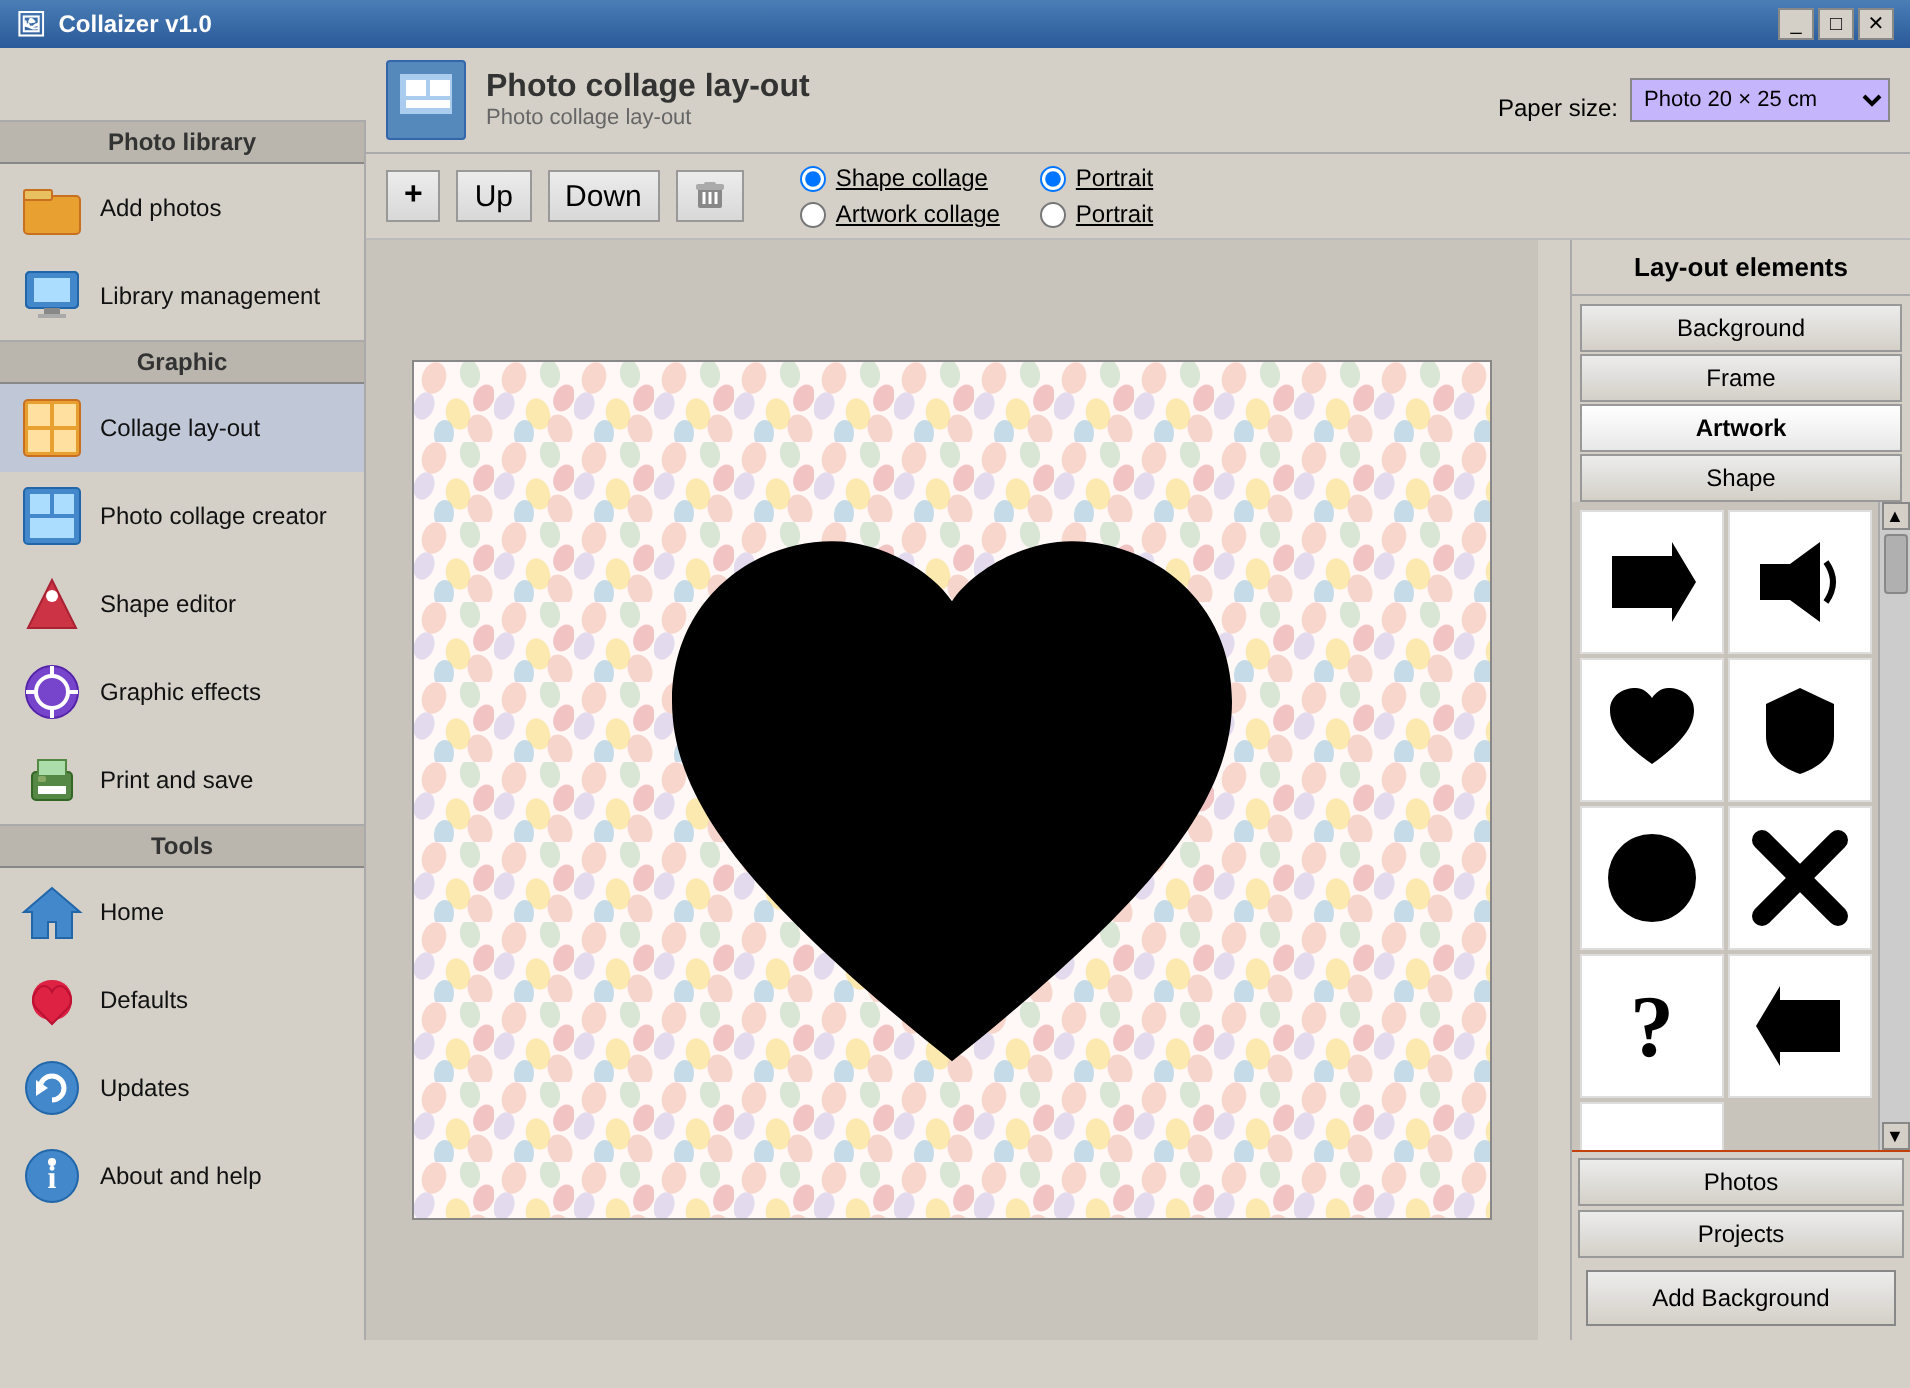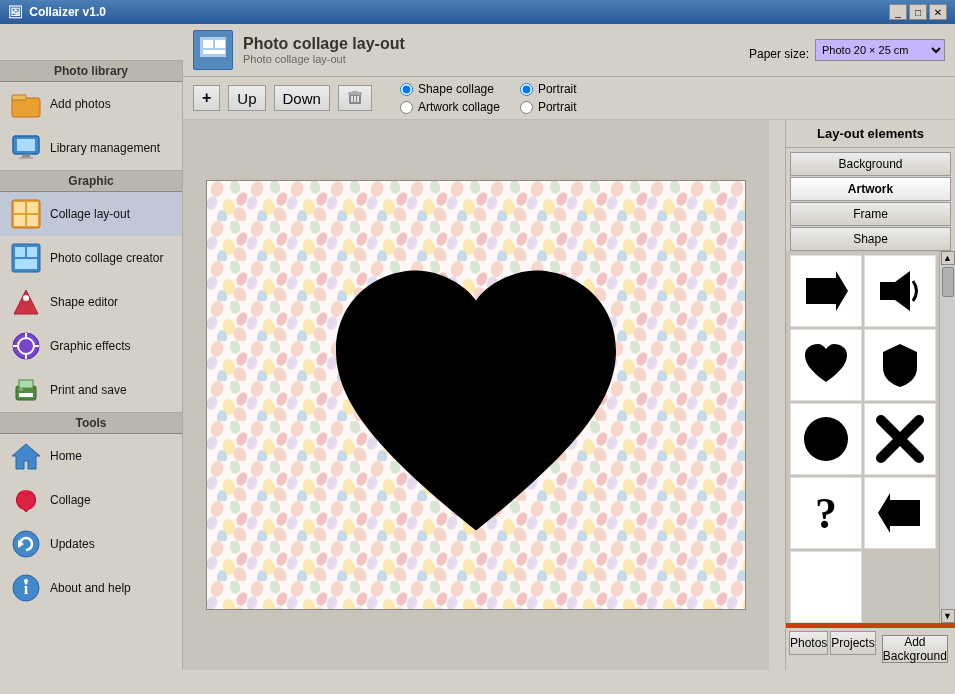--- a/index.html
+++ b/index.html
@@ -90,21 +90,21 @@
       background: linear-gradient(to bottom, #ececec, #d8d8d8);
       border: 1px solid #999; cursor: pointer; font-size: 15px;
       display: flex; align-items: center; justify-content: center; gap: 3px;
     }
 
     
     #radio-area {
       display: flex; align-items: center; gap: 20px; margin-left: 20px;
     }
     .radio-group { display: flex; flex-direction: column; gap: 4px; }
-    .radio-option { display: flex; align-items: flex-end; gap: 5px; font-size: 12px; cursor: pointer; }
+    .radio-option { display: flex; align-items: flex-end; gap: 5px; font-size: 12px; cursor: pointer; text-decoration: underline; }
 
     
     #content-area { flex: 1; display: flex; gap: 16px; overflow: hidden; }
 
     
     #canvas-container {
       flex: 1; padding: 10px;
       display: flex; align-items: center; justify-content: center;
       background: #c8c4bc;
       overflow: hidden;
@@ -164,22 +164,22 @@
       background: white; border: 1px solid #ddd;
       width: 72px; height: 72px;
       display: flex; align-items: center; justify-content: center;
       cursor: pointer; font-size: 40px;
     }
     .shape-cell svg { width: 50px; height: 50px; }
 
     
     #panel-bottom {
       padding: 3px;
-      display: flex; flex-direction: row; gap: 2px;
-      border-top: 5px solid #c2410c;
+      display: flex; flex-direction: column; gap: 2px;
+      border-top: 1px solid #c2410c;
     }
     .panel-bottom-btn {
       height: 24px; background: linear-gradient(to bottom, #ececec, #d4d0c8);
       border: 1px solid #999; cursor: pointer;
       display: flex; align-items: center; justify-content: center;
       font-size: 12px;
     }
 
     .add-background-btn {
       height: 28px; background: linear-gradient(to bottom, #ececec, #d4d0c8);
@@ -313,21 +313,21 @@
         <span class="label">Home</span>
       </div>
 
       <div class="sidebar-item">
         <div class="icon">
           <svg width="32" height="32" viewBox="0 0 32 32">
             <path d="M16 6 C10 6 6 10 6 16 C6 22 10 26 16 26 C22 26 26 22 26 16 C26 10 22 6 16 6 Z" fill="#dd2244"></path>
             <path d="M8 12 C6 14 6 18 8 20 L16 28 L24 20 C26 18 26 14 24 12 C22 8 18 8 16 12 C14 8 10 8 8 12 Z" fill="#dd2244" stroke="#bb1133" stroke-width="1"></path>
           </svg>
         </div>
-        <span class="label">Collage</span>
+        <span class="label">Defaults</span>
       </div>
 
       <div class="sidebar-item">
         <div class="icon">
           <svg width="32" height="32" viewBox="0 0 32 32">
             <circle cx="16" cy="16" r="13" fill="#4488cc" stroke="#2266aa" stroke-width="1"></circle>
             <path d="M10 16 A6 6 0 1 1 16 22" fill="none" stroke="white" stroke-width="2.5"></path>
             <polygon points="8,12 8,20 14,16" fill="white"></polygon>
           </svg>
         </div>
@@ -446,22 +446,22 @@
               </svg>
             </div>
           </div>
         </div>
 
         <div id="layout-panel">
           <div id="layout-panel-title">Lay-out elements</div>
 
           <div class="panel-tab-row">
             <button class="panel-tab">Background</button>
+            <button class="panel-tab">Frame</button>
             <button class="panel-tab active">Artwork</button>
-            <button class="panel-tab">Frame</button>
             <button class="panel-tab">Shape</button>
           </div>
 
           <div style="position:relative; flex:1; overflow:hidden; display:flex;">
             <div id="shape-grid">
 
               <div class="shape-cell">
                 <svg viewBox="0 0 50 50" width="50" height="50">
                   <polygon points="5,12 35,12 35,5 47,25 35,45 35,38 5,38" fill="black"></polygon>
                 </svg>

